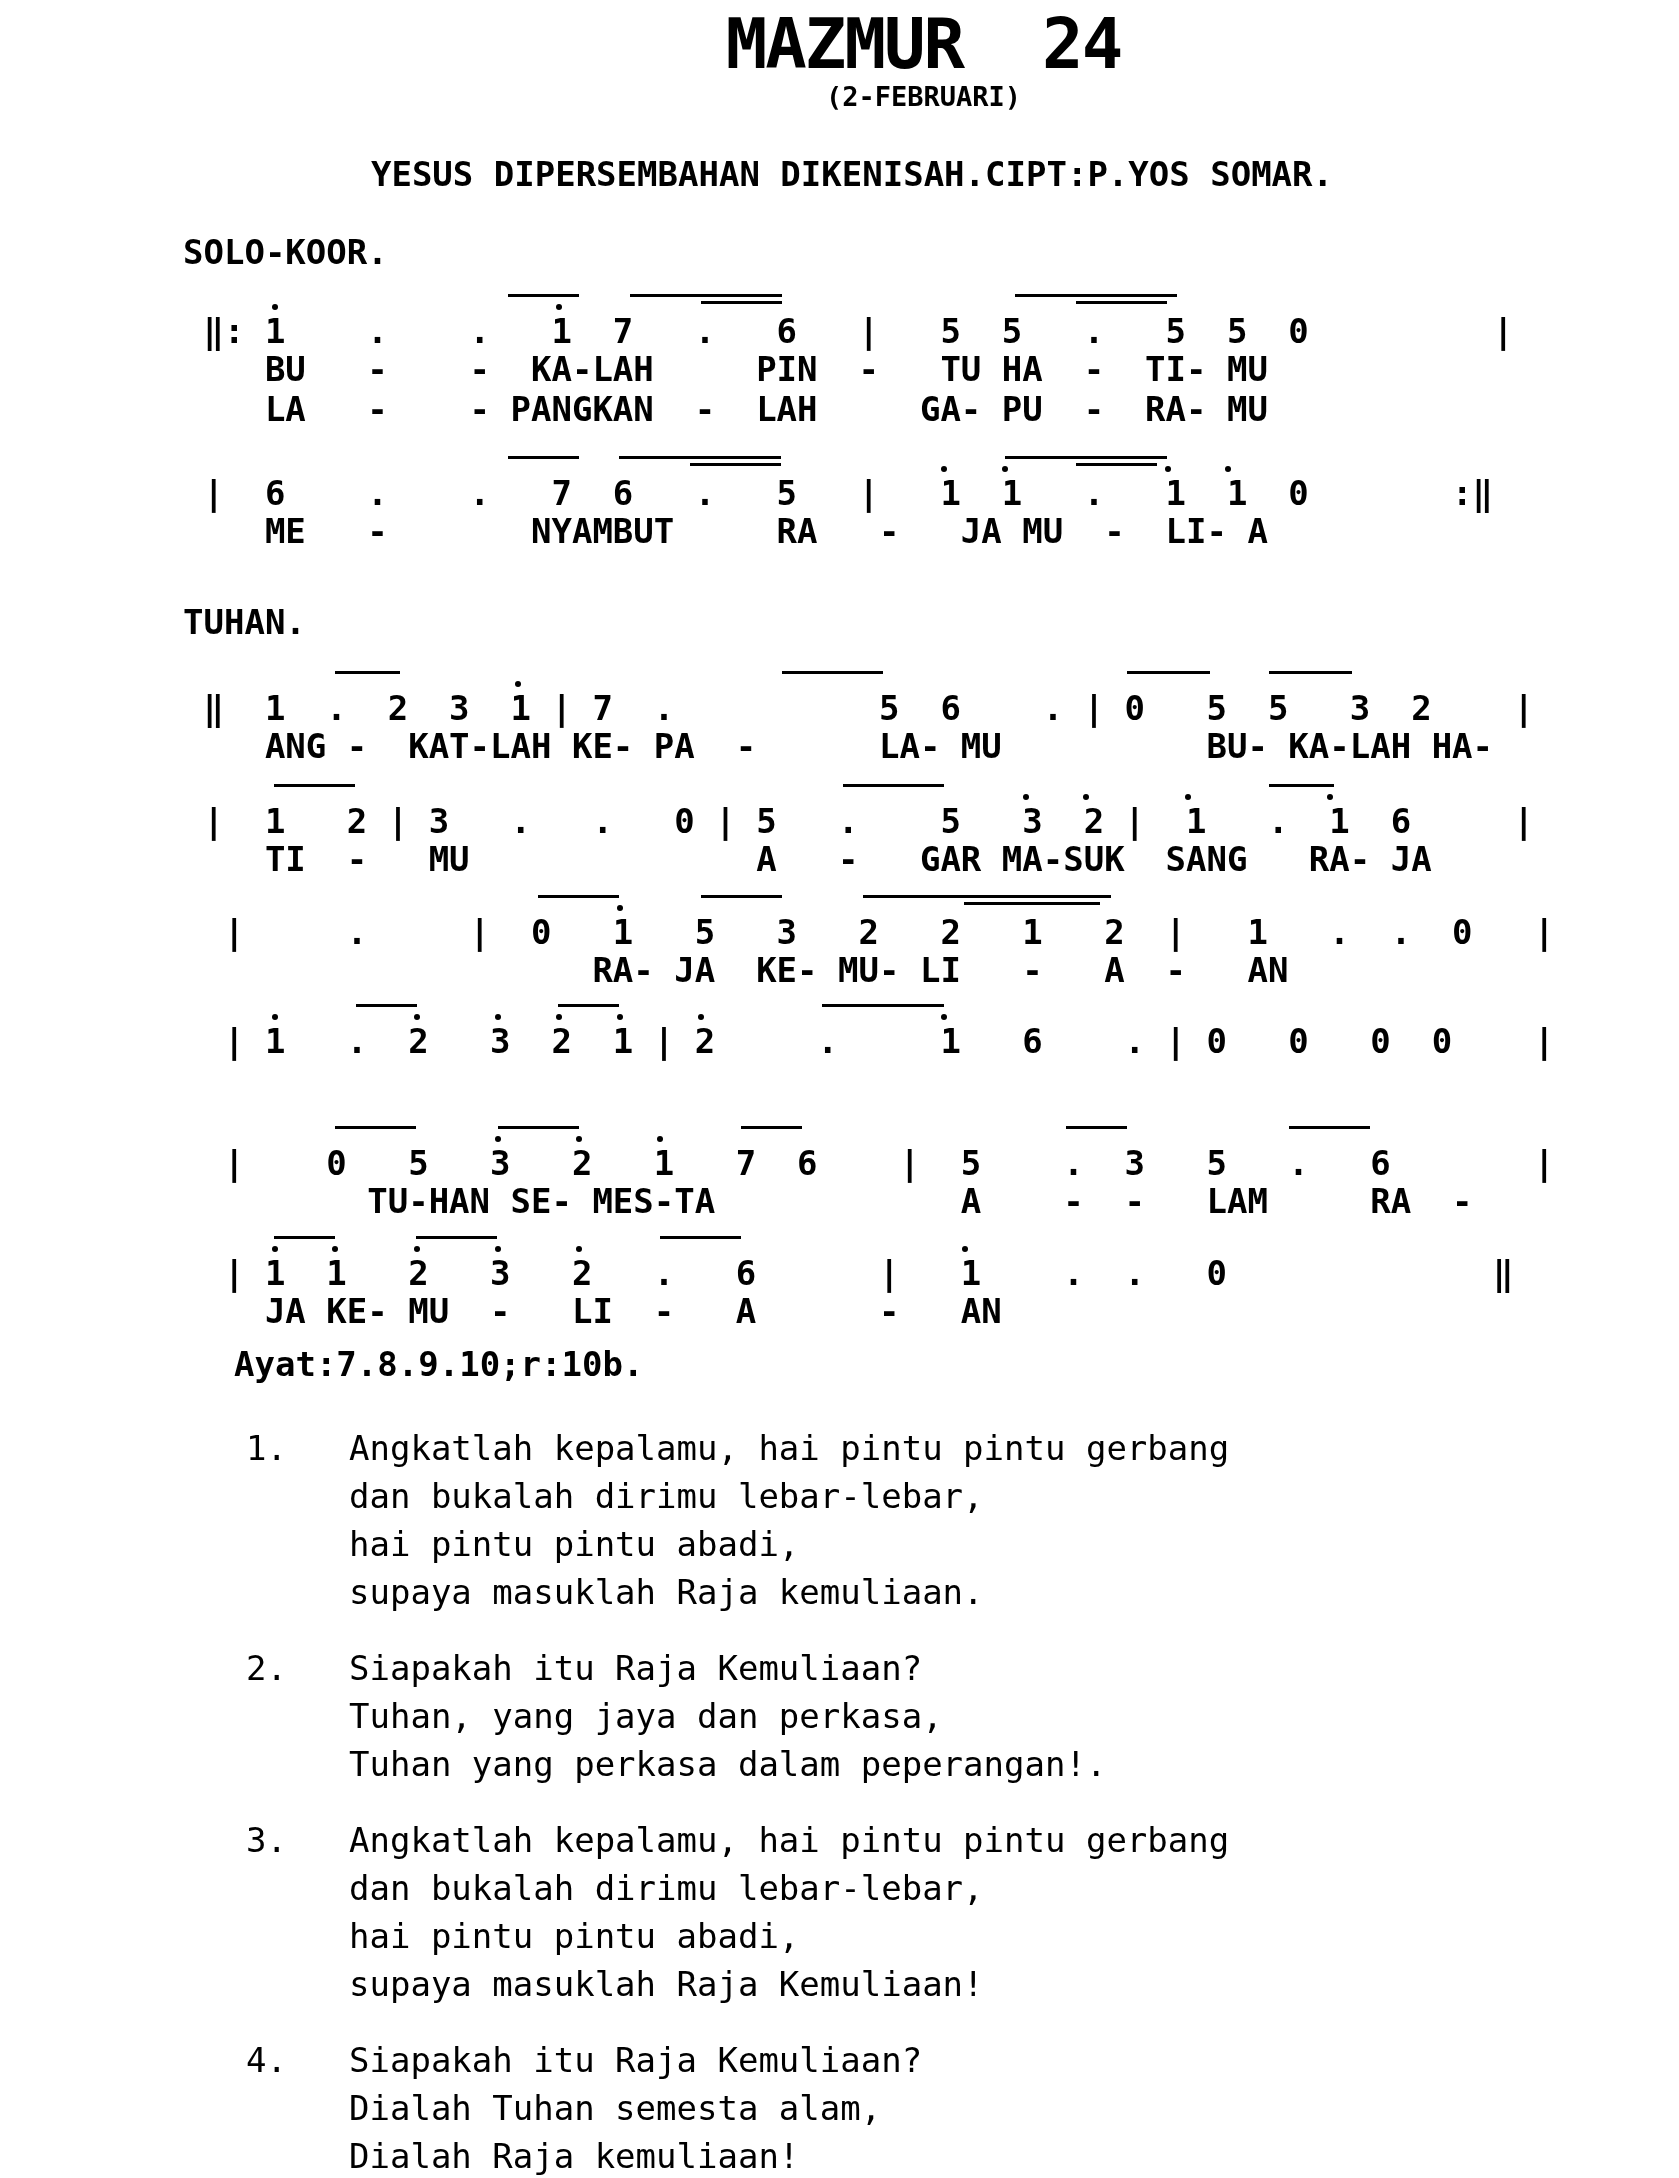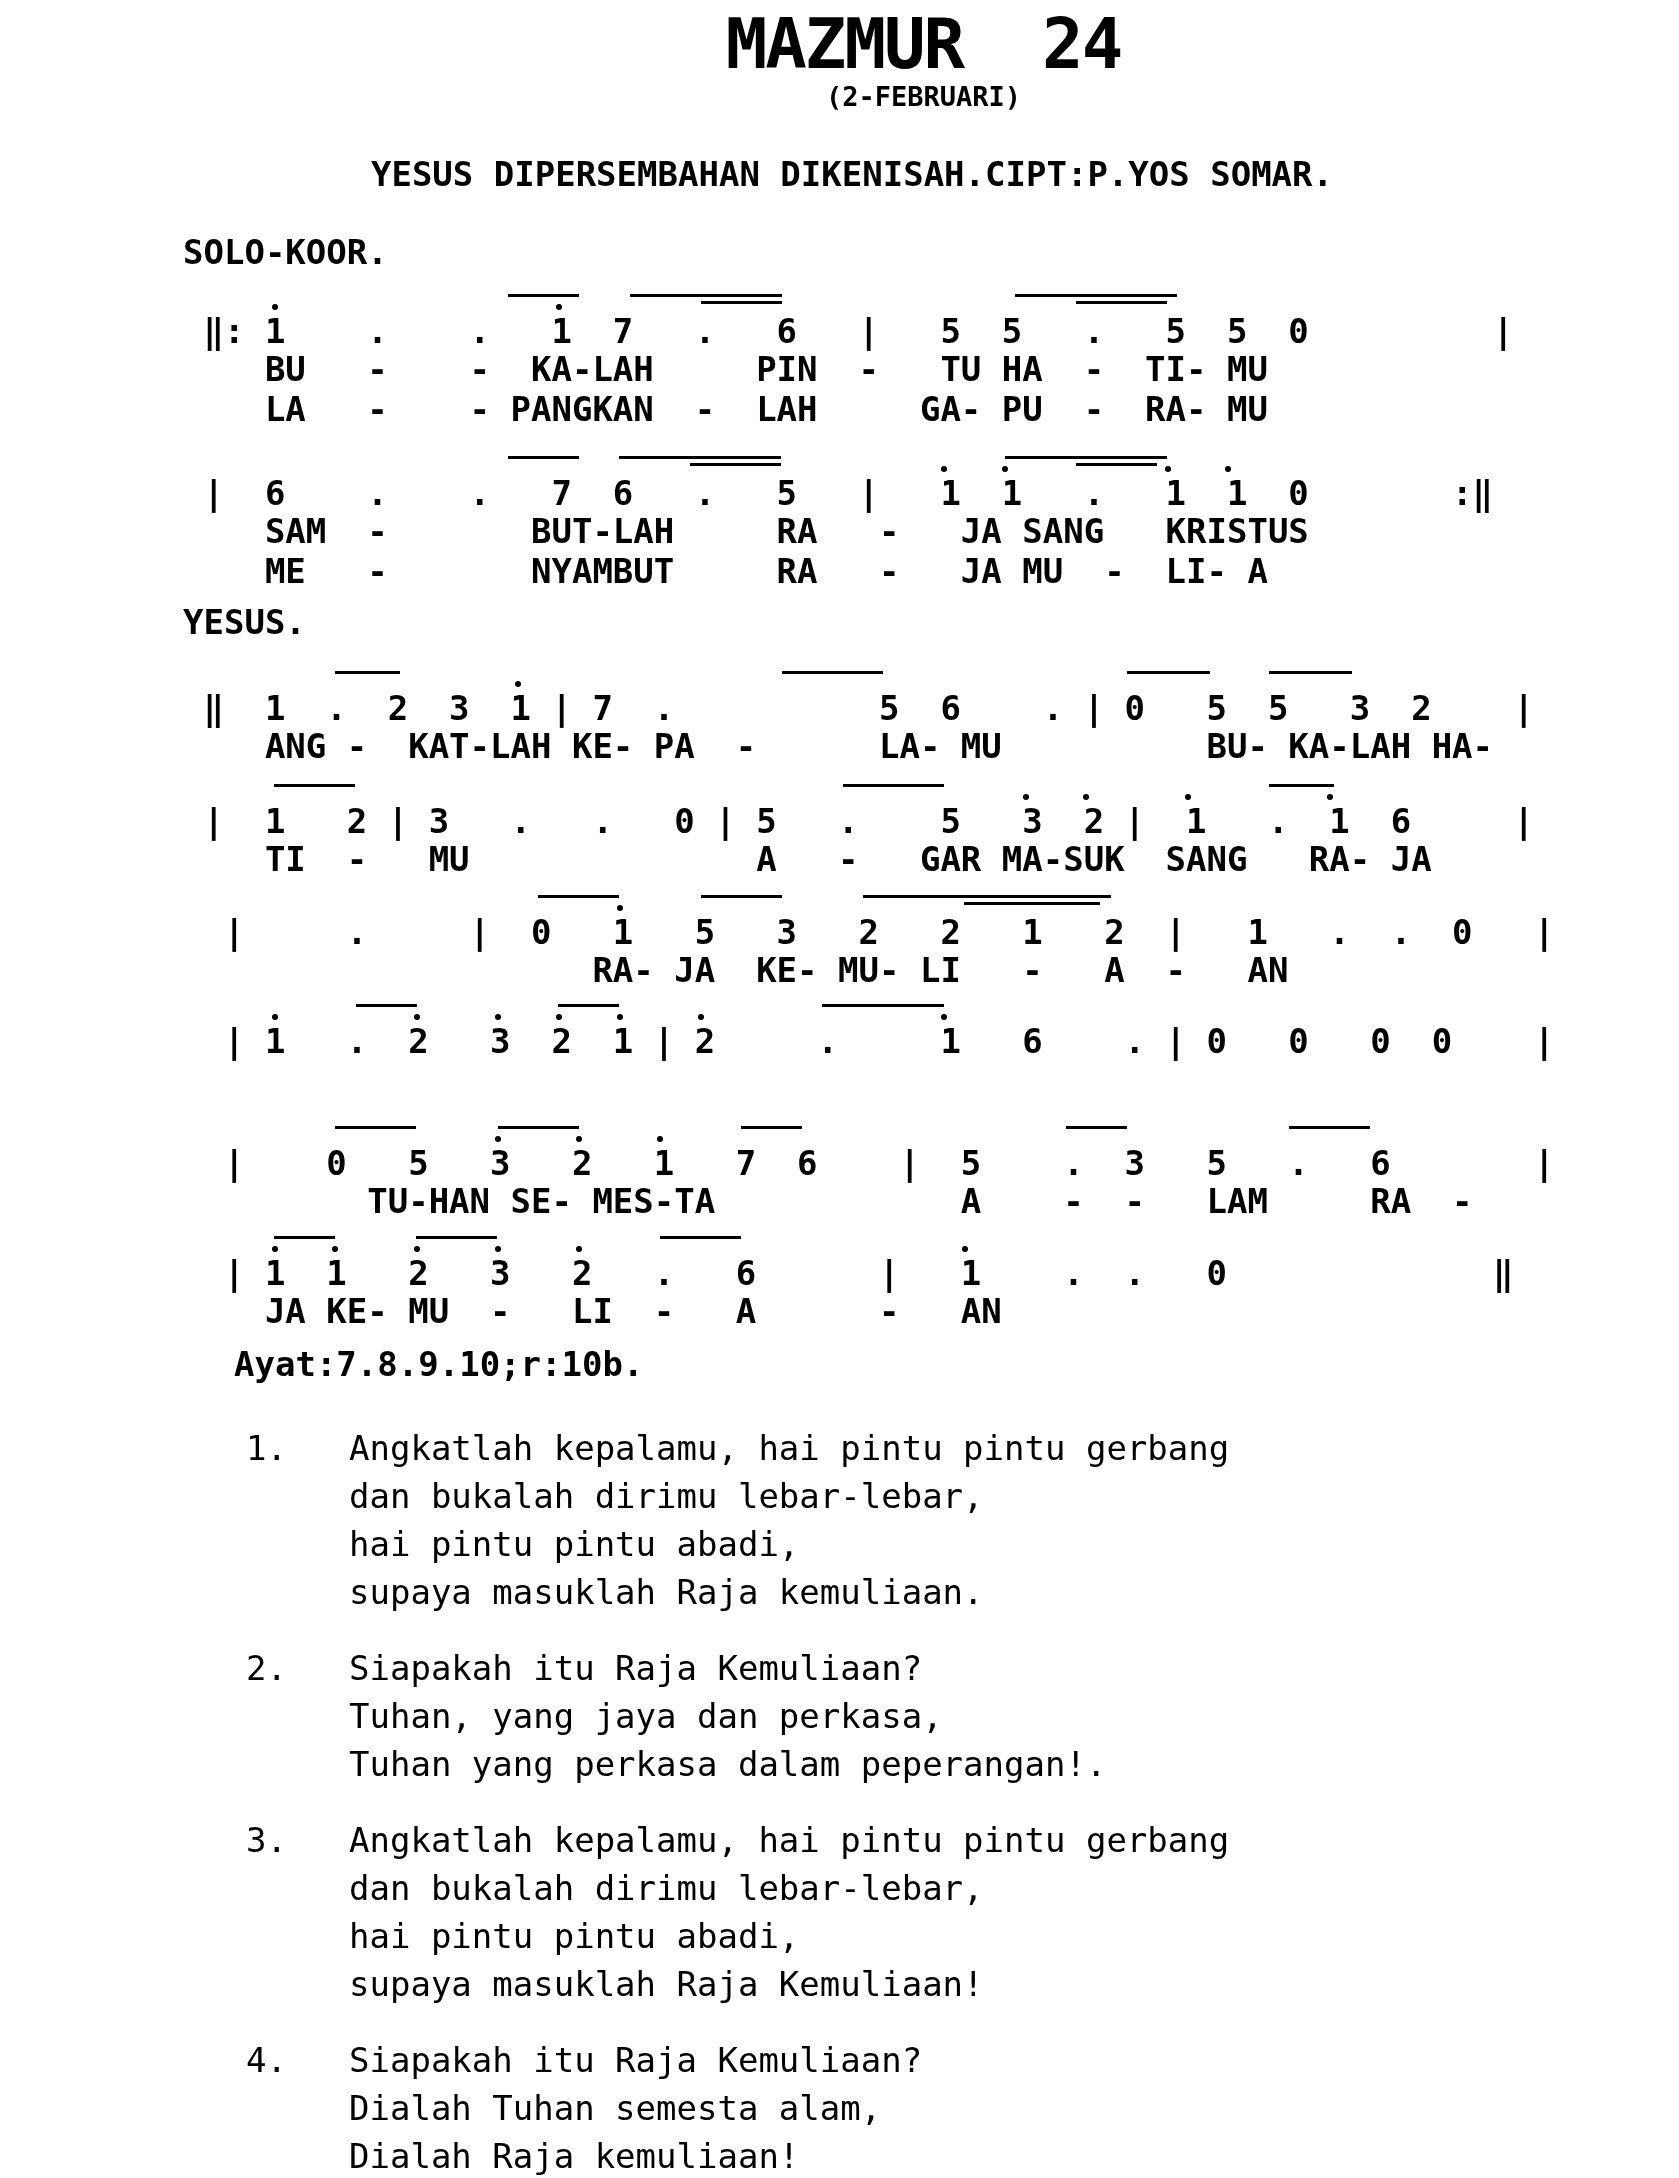--- a/index.html
+++ b/index.html
@@ -39,32 +39,31 @@
     <div class="title">MAZMUR  24</div>
     <div class="subtitle">(2-FEBRUARI)</div>
   </div>
 
   <div class="byline">
     <span>YESUS DIPERSEMBAHAN DIKENISAH.</span>
     <span>CIPT:P.YOS SOMAR.</span>
   </div>
 
   <div class="label" id="label-solo">SOLO-KOOR.</div>
-  <div class="label" id="label-bait">YESUS.</div>
+  <div class="label" id="label-bait">TUHAN.</div>
   <div class="label" id="label-ayat">Ayat:7.8.9.10;r:10b.</div>
 
   <div id="notation">
       <div class="system" style="top: 288px;">
         <div class="noteline"><span> ‖: 1    .    .   1  7   .   6   |   5  5   .   5  5  0         |</span><div class="beam" style="left: 325px; width: 71px; top: 6px;"></div><div class="beam" style="left: 447px; width: 152px; top: 6px;"></div><div class="beam" style="left: 518px; width: 81px; top: 13px;"></div><div class="beam" style="left: 832px; width: 162px; top: 6px;"></div><div class="beam" style="left: 893px; width: 91px; top: 13px;"></div><div class="odot" style="left: 89px;"></div><div class="odot" style="left: 373px;"></div></div>
         <div class="lyric">    BU   -    -  KA-LAH     PIN  -   TU HA  -  TI- MU</div>
         <div class="lyric">    LA   -    - PANGKAN  -  LAH     GA- PU  -  RA- MU</div>
       </div>
       <div class="system" style="top: 450px;">
         <div class="noteline"><span> |  6    .    .   7  6   .   5   |   1  1   .   1  1  0       :‖</span><div class="beam" style="left: 325px; width: 71px; top: 6px;"></div><div class="beam" style="left: 436px; width: 162px; top: 6px;"></div><div class="beam" style="left: 507px; width: 91px; top: 13px;"></div><div class="beam" style="left: 822px; width: 162px; top: 6px;"></div><div class="beam" style="left: 893px; width: 81px; top: 13px;"></div><div class="odot" style="left: 758px;"></div><div class="odot" style="left: 819px;"></div><div class="odot" style="left: 982px;"></div><div class="odot" style="left: 1042px;"></div></div>
-        <div class="lyric">    SAM  -       BUT-LAH     RA   -   JA SANG   KRISTUS</div>
         <div class="lyric">    ME   -       NYAMBUT     RA   -   JA MU  -  LI- A</div>
       </div>
       <div class="system" style="top: 665px;">
         <div class="noteline"><span> ‖  1  .  2  3  1 | 7  .          5  6    . | 0   5  5   3  2    |</span><div class="beam" style="left: 152px; width: 65px; top: 6px;"></div><div class="beam" style="left: 599px; width: 101px; top: 6px;"></div><div class="beam" style="left: 944px; width: 83px; top: 6px;"></div><div class="beam" style="left: 1086px; width: 83px; top: 6px;"></div><div class="odot" style="left: 332px;"></div></div>
         <div class="lyric">    ANG -  KAT-LAH KE- PA  -      LA- MU          BU- KA-LAH HA-</div>
       </div>
       <div class="system" style="top: 778px;">
         <div class="noteline"><span> |  1   2 | 3   .   .   0 | 5   .    5   3  2 |  1   .  1  6     |</span><div class="beam" style="left: 91px; width: 81px; top: 6px;"></div><div class="beam" style="left: 660px; width: 101px; top: 6px;"></div><div class="beam" style="left: 1086px; width: 65px; top: 6px;"></div><div class="odot" style="left: 840px;"></div><div class="odot" style="left: 900px;"></div><div class="odot" style="left: 1002px;"></div><div class="odot" style="left: 1144px;"></div></div>
         <div class="lyric">    TI  -   MU              A   -   GAR MA-SUK  SANG   RA- JA</div>
       </div>

